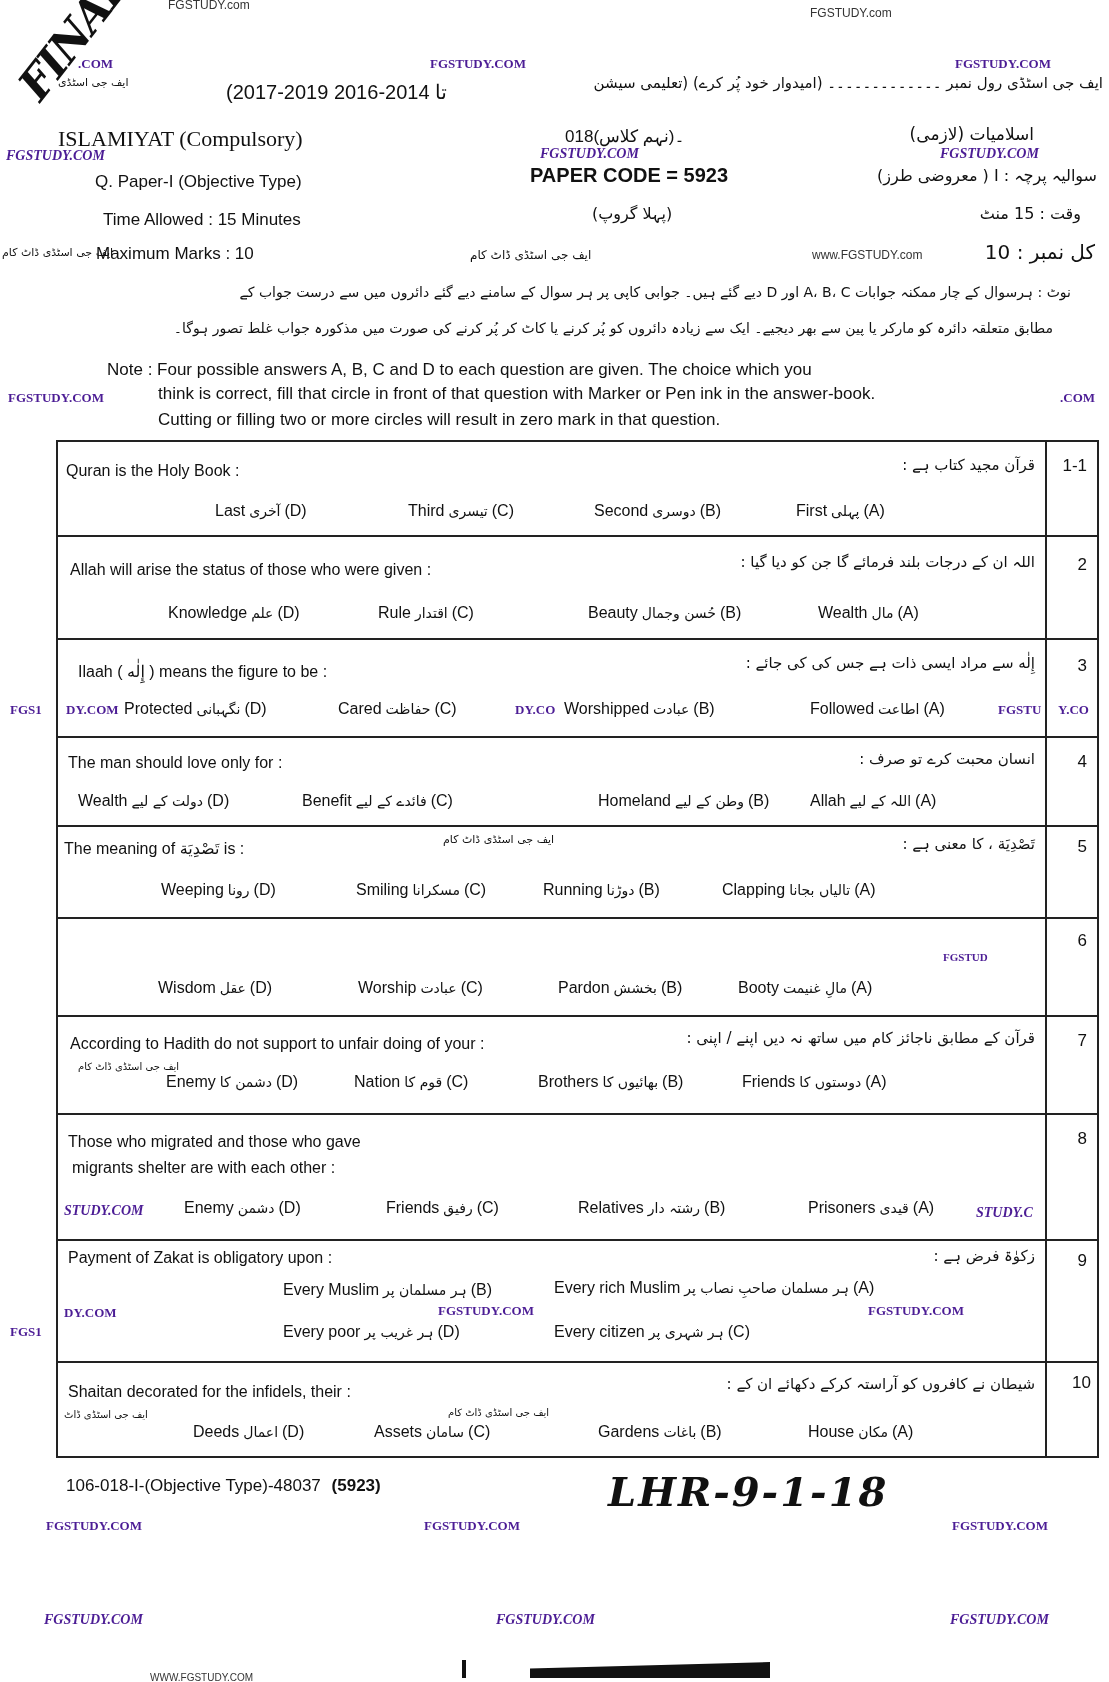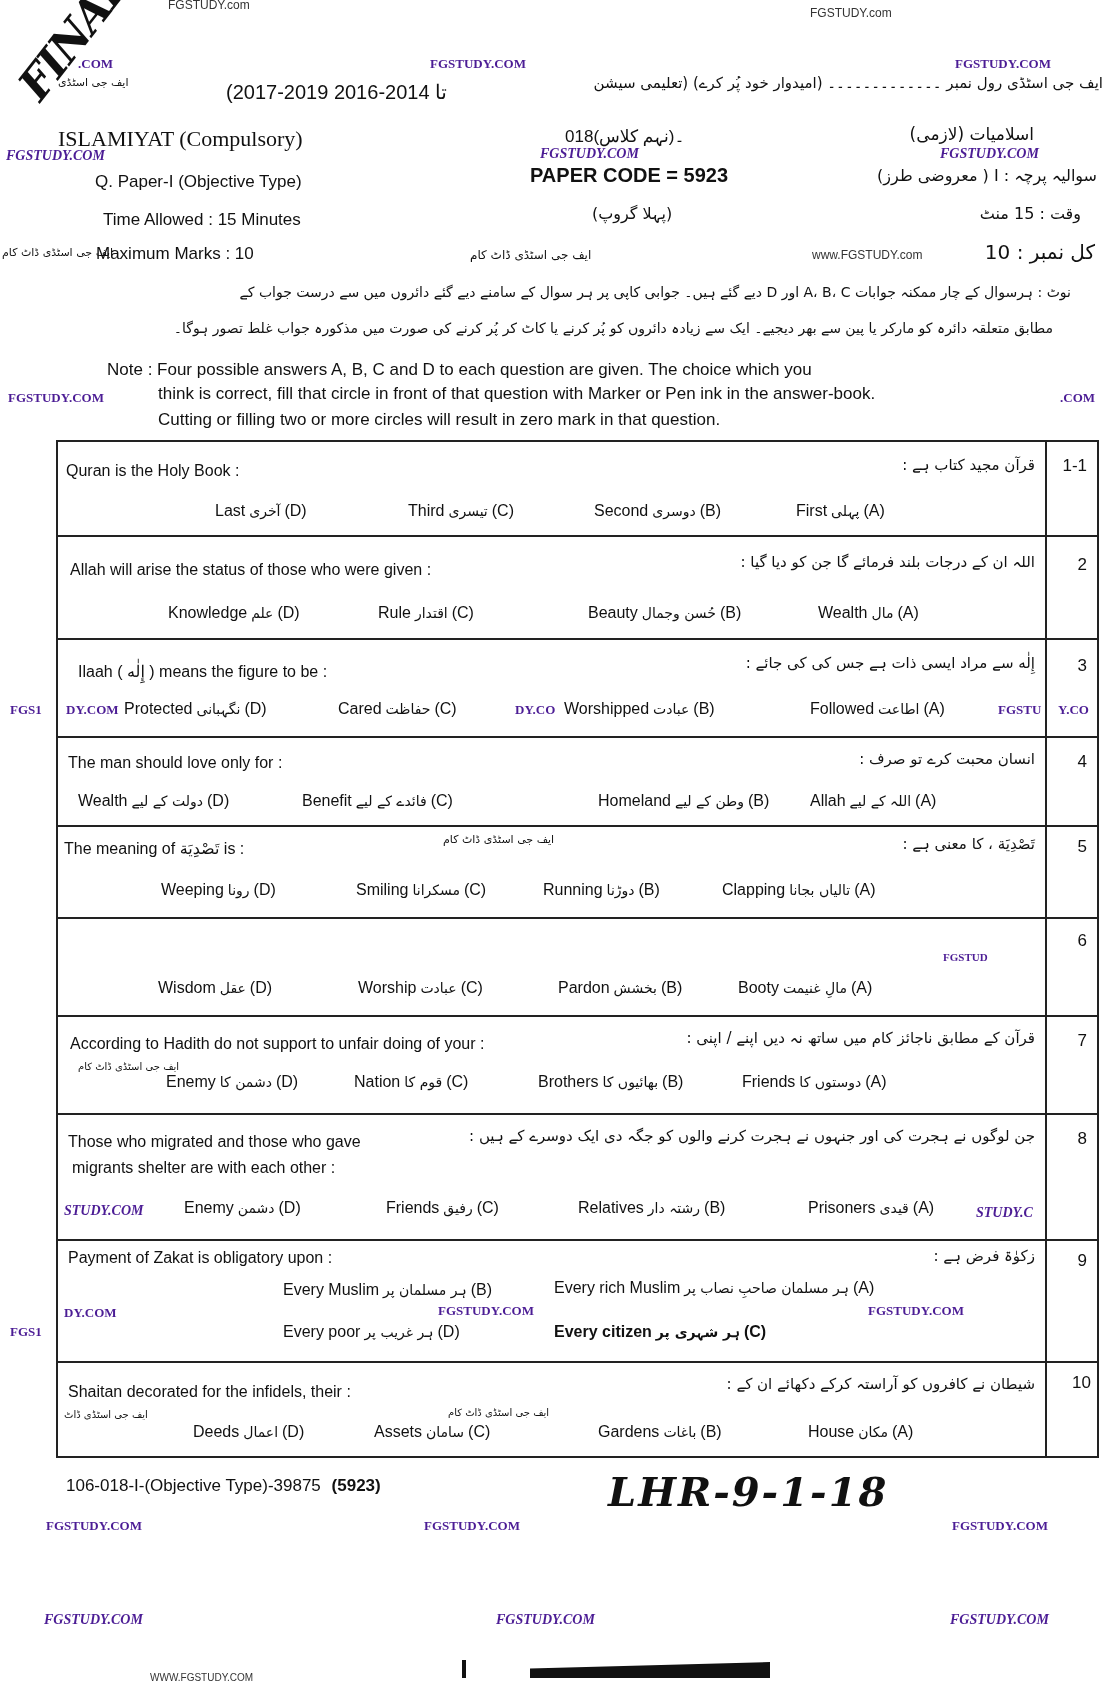--- a/index.html
+++ b/index.html
@@ -155,62 +155,61 @@
     <div class="opt" style="left:296px; top:56px;"><span>Nation</span><span class="ur">قوم کا</span><span>(C)</span></div>
     <div class="opt" style="left:480px; top:56px;"><span>Brothers</span><span class="ur">بھائیوں کا</span><span>(B)</span></div>
     <div class="opt" style="left:684px; top:56px;"><span>Friends</span><span class="ur">دوستوں کا</span><span>(A)</span></div>
   </div>
 
   <div class="qrow" style="height:126px;">
     <div class="qnum-col"></div>
     <div class="qnum" style="top:14px;">8</div>
     <div class="q-en" style="left:10px; top:18px;">Those who migrated and those who gave</div>
     <div class="q-en" style="left:14px; top:44px;">migrants shelter are with each other :</div>
-    <div class="q-ur" style="right:62px; top:12px;">جن لوگوں نے ہجرت کی اور جنہوں نے ہجرت کرنے والوں کو جگہ دی ایک دوسرے کے ہیں :</div>
     <div class="abs wm wm-i" style="left:6px; top:88px;">STUDY.COM</div>
     <div class="opt" style="left:126px; top:84px;"><span>Enemy</span><span class="ur">دشمن</span><span>(D)</span></div>
     <div class="opt" style="left:328px; top:84px;"><span>Friends</span><span class="ur">رفیق</span><span>(C)</span></div>
     <div class="opt" style="left:520px; top:84px;"><span>Relatives</span><span class="ur">رشتہ دار</span><span>(B)</span></div>
     <div class="opt" style="left:750px; top:84px;"><span>Prisoners</span><span class="ur">قیدی</span><span>(A)</span></div>
     <div class="abs wm wm-i" style="left:918px; top:90px;">STUDY.C</div>
   </div>
 
   <div class="qrow" style="height:122px;">
     <div class="qnum-col"></div>
     <div class="qnum" style="top:10px;">9</div>
     <div class="q-en" style="left:10px; top:8px;">Payment of Zakat is obligatory upon :</div>
     <div class="q-ur" style="right:62px; top:6px;">زکوٰۃ فرض ہے :</div>
     <div class="opt" style="left:225px; top:40px;"><span>Every Muslim</span><span class="ur">ہر مسلمان پر</span><span>(B)</span></div>
     <div class="opt" style="left:496px; top:38px;"><span>Every rich Muslim</span><span class="ur">ہر مسلمان صاحبِ نصاب پر</span><span>(A)</span></div>
     <div class="abs wm" style="left:6px; top:64px;">DY.COM</div>
     <div class="abs wm" style="left:380px; top:62px;">FGSTUDY.COM</div>
     <div class="abs wm" style="left:810px; top:62px;">FGSTUDY.COM</div>
     <div class="opt" style="left:225px; top:82px;"><span>Every poor</span><span class="ur">ہر غریب پر</span><span>(D)</span></div>
-    <div class="opt" style="left:496px; top:82px;font-weight:bold;"><span>Every citizen</span><span class="ur">ہر شہری پر</span><span>(C)</span></div>
+    <div class="opt" style="left:496px; top:82px;"><span>Every citizen</span><span class="ur">ہر شہری پر</span><span>(C)</span></div>
   </div>
 
   <div class="qrow" style="height:93px;">
     <div class="qnum-col"></div>
     <div class="qnum" style="top:10px; right:6px;">10</div>
     <div class="q-en" style="left:10px; top:20px;">Shaitan decorated for the infidels, their :</div>
     <div class="q-ur" style="right:62px; top:12px;">شیطان نے کافروں کو آراستہ کرکے دکھائے ان کے :</div>
     <div class="abs urdu" style="left:6px; top:46px; font-size:10px;">ایف جی اسٹڈی ڈاٹ</div>
     <div class="abs urdu" style="left:390px; top:44px; font-size:10px;">ایف جی اسٹڈی ڈاٹ کام</div>
     <div class="opt" style="left:135px; top:60px;"><span>Deeds</span><span class="ur">اعمال</span><span>(D)</span></div>
     <div class="opt" style="left:316px; top:60px;"><span>Assets</span><span class="ur">سامان</span><span>(C)</span></div>
     <div class="opt" style="left:540px; top:60px;"><span>Gardens</span><span class="ur">باغات</span><span>(B)</span></div>
     <div class="opt" style="left:750px; top:60px;"><span>House</span><span class="ur">مکان</span><span>(A)</span></div>
   </div>
 </div>
 
 <div class="abs wm" style="left:10px; top:702px;">FGS1</div>
 <div class="abs wm" style="left:10px; top:1324px;">FGS1</div>
 
 <div class="abs footer-code" style="left:66px; top:1476px;">
-  <span>106-018-I-(Objective Type)-39875</span>
+  <span>106-018-I-(Objective Type)-48037</span>
   <span style="font-weight:bold; margin-left:6px;">(5923)</span>
 </div>
 <div class="abs handwrite" style="left:608px; top:1468px;">LHR-9-1-18</div>
 
 <div class="abs wm" style="left:46px; top:1518px;">FGSTUDY.COM</div>
 <div class="abs wm" style="left:424px; top:1518px;">FGSTUDY.COM</div>
 <div class="abs wm" style="left:952px; top:1518px;">FGSTUDY.COM</div>
 
 <div class="abs wm wm-i" style="left:44px; top:1612px;">FGSTUDY.COM</div>
 <div class="abs wm wm-i" style="left:496px; top:1612px;">FGSTUDY.COM</div>

